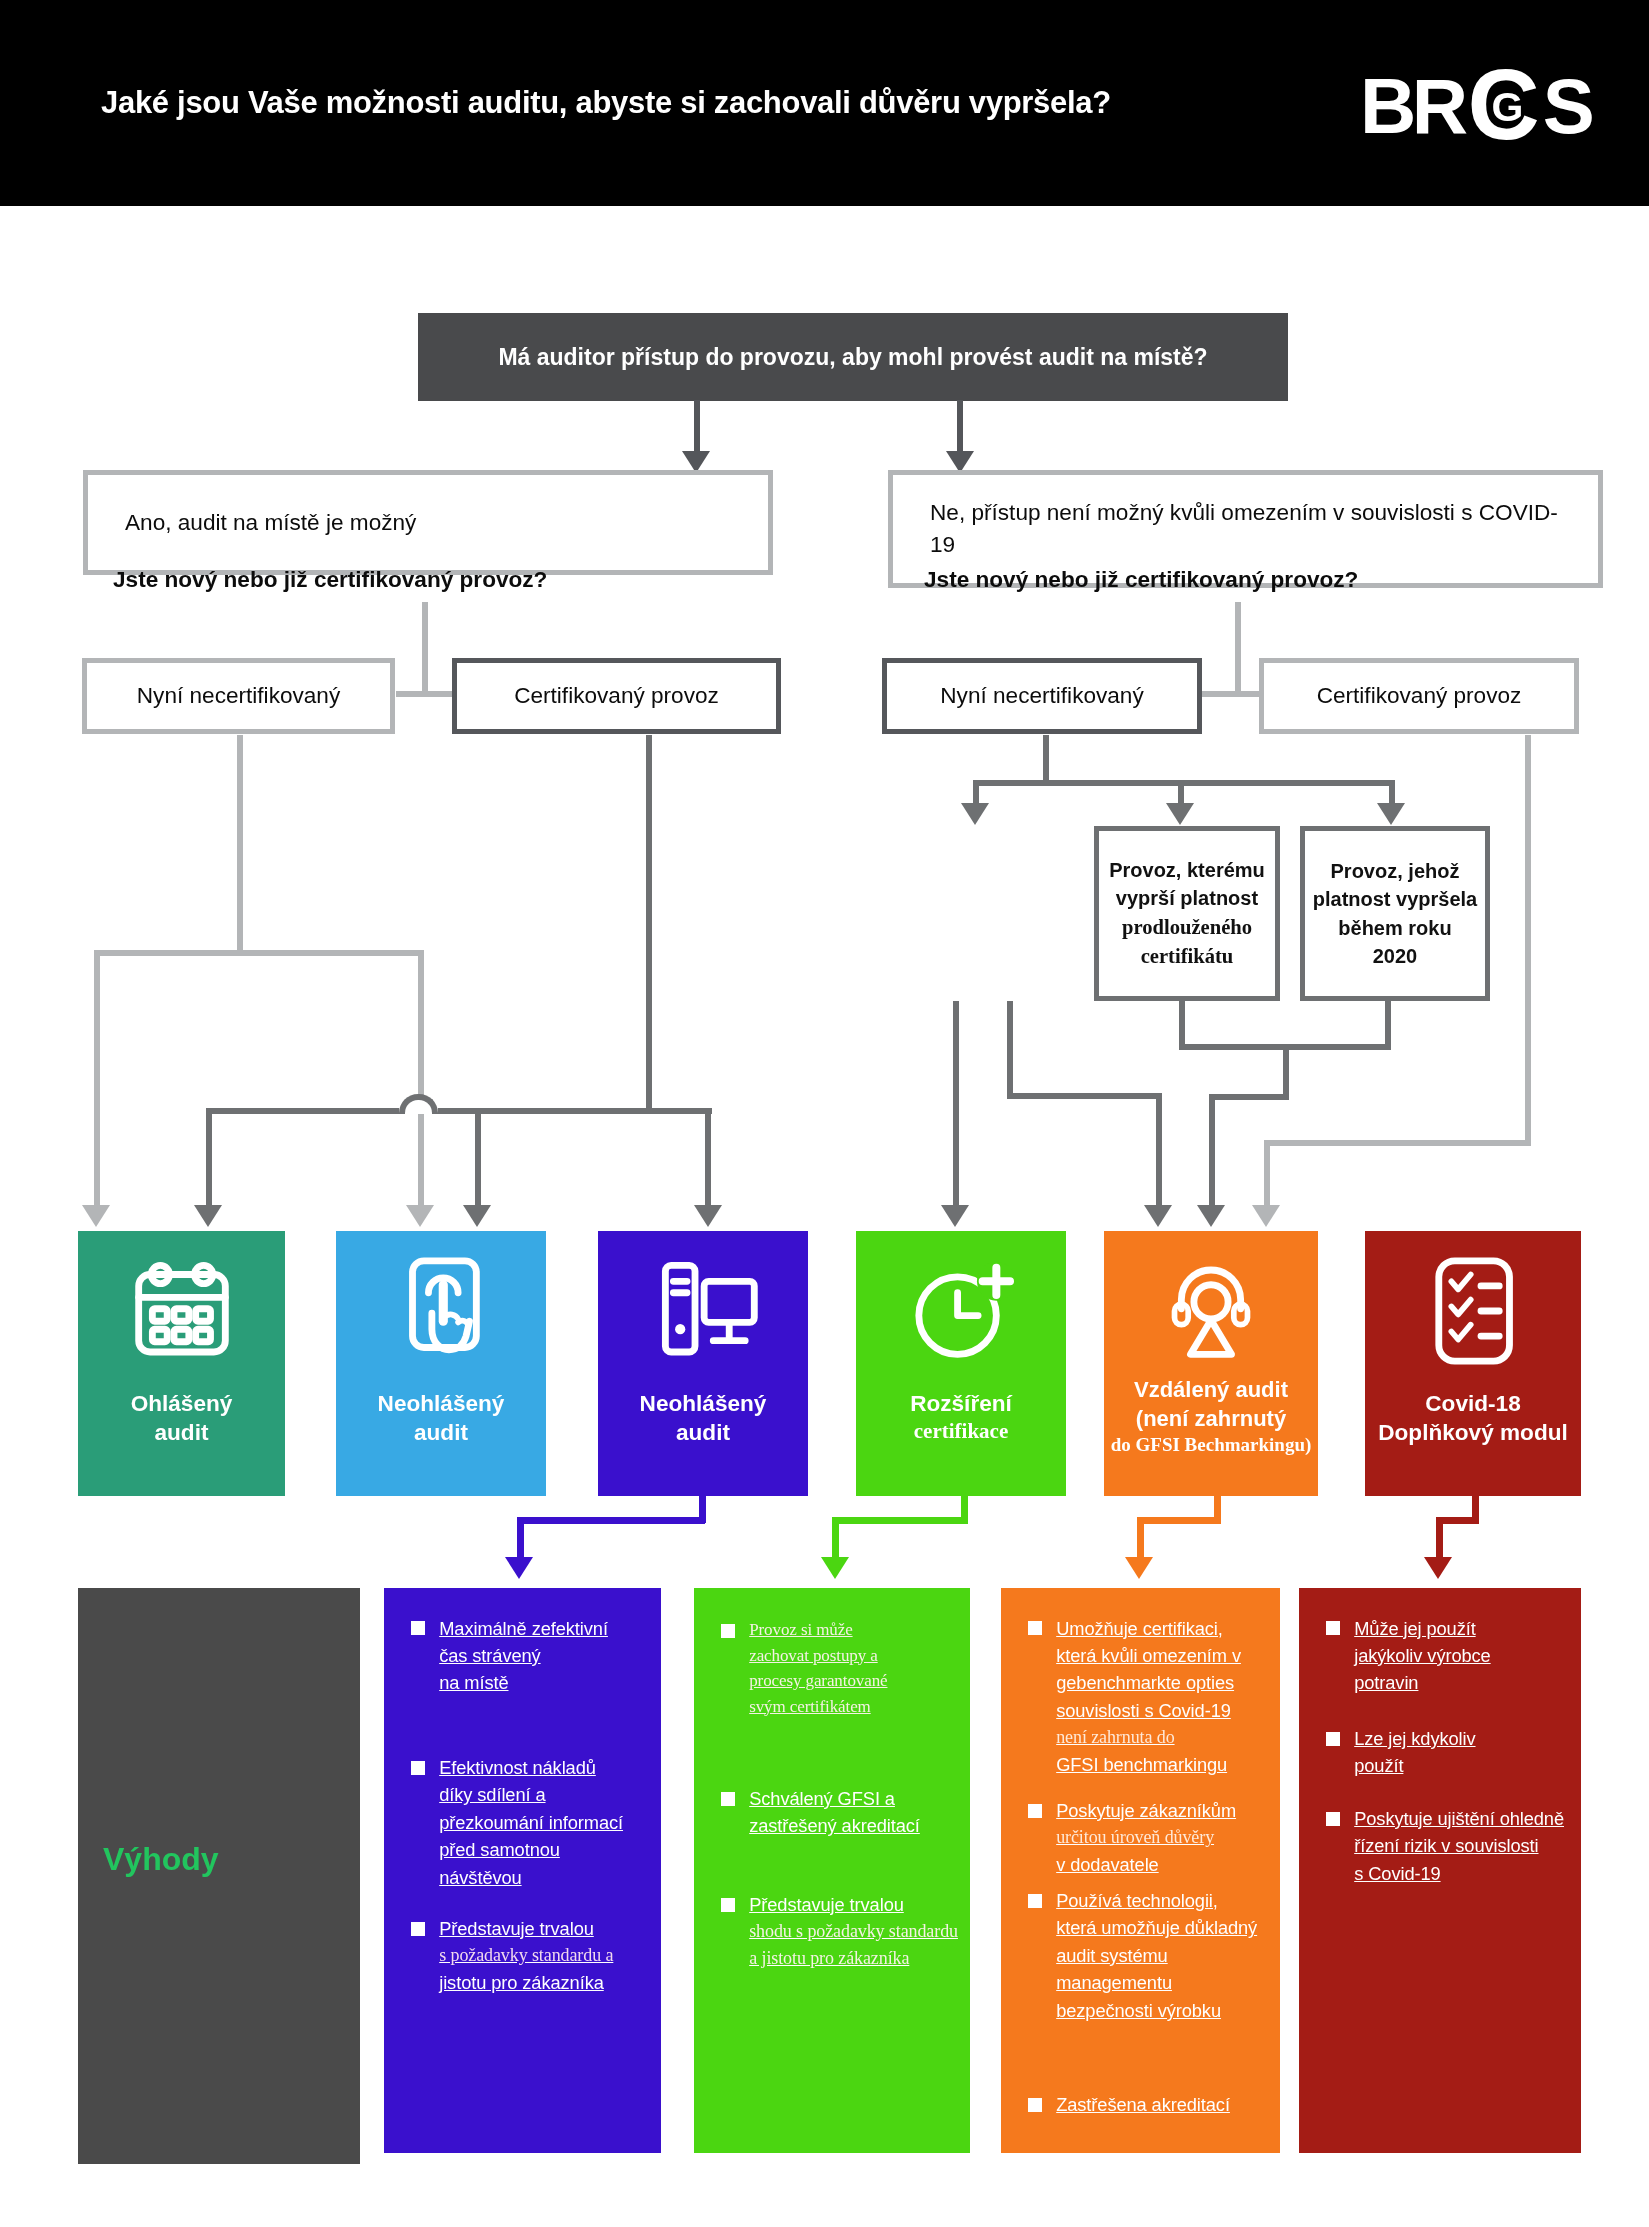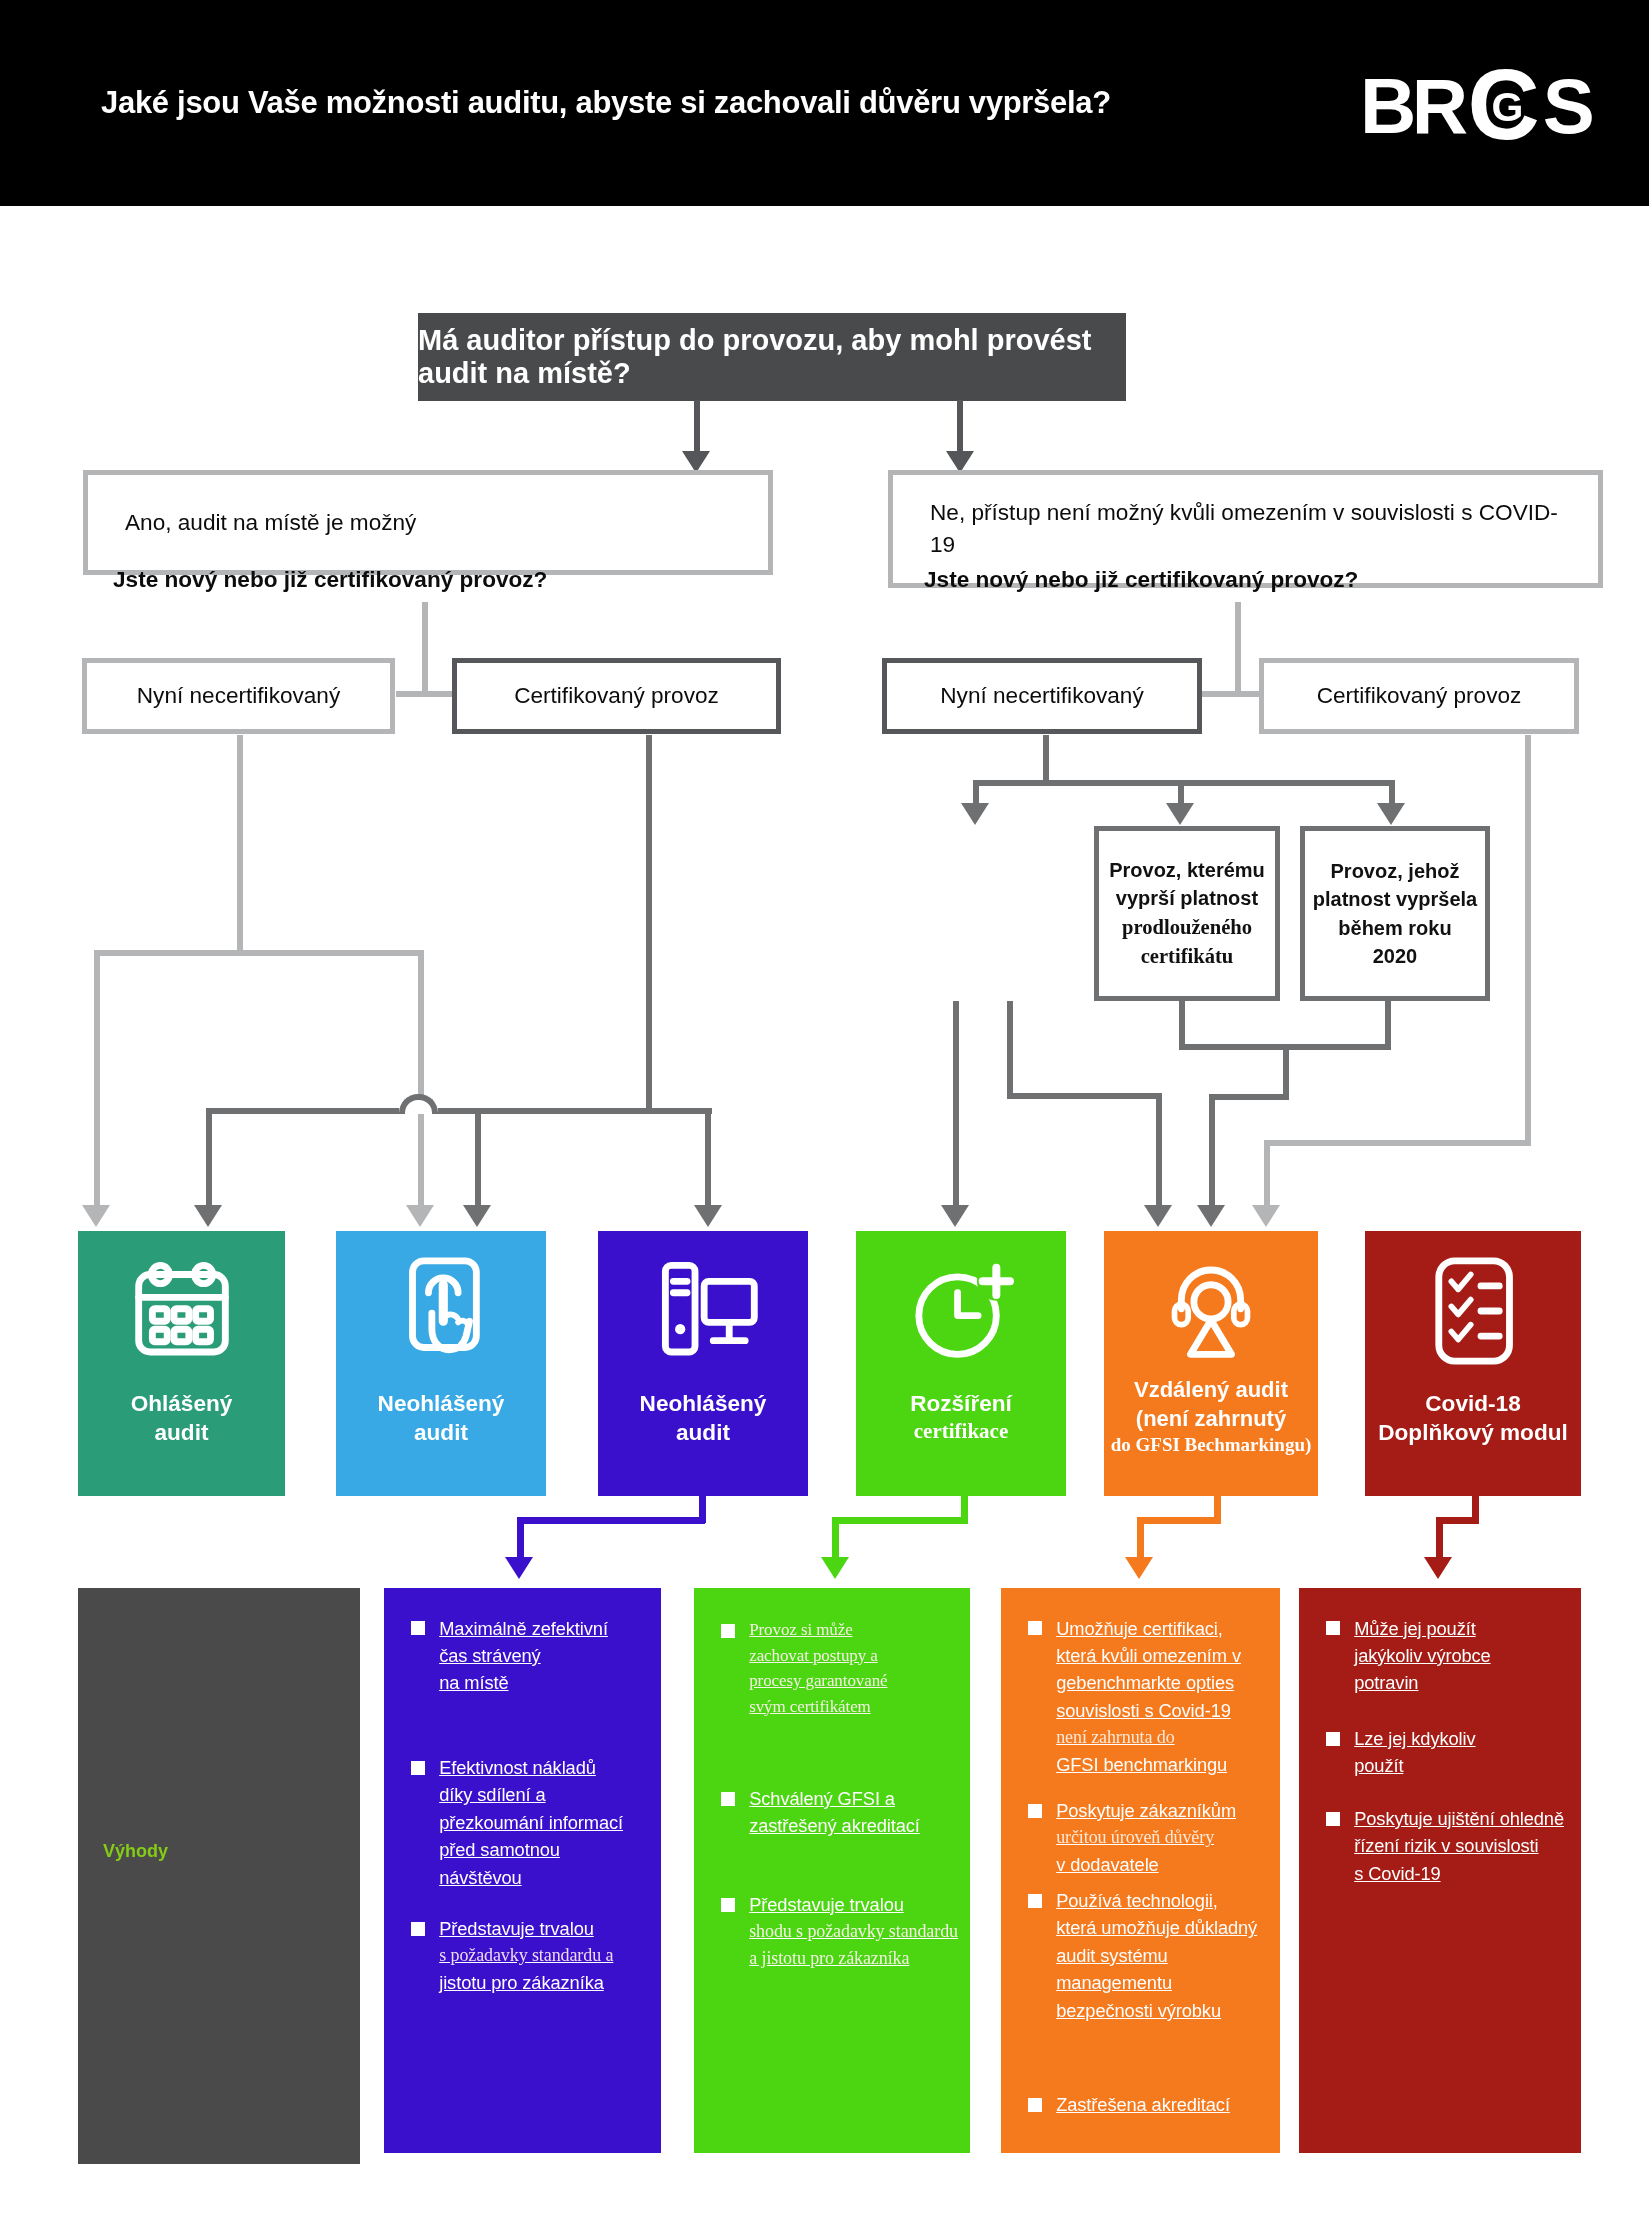--- a/index.html
+++ b/index.html
@@ -18,22 +18,22 @@
 
   
   .line{position:absolute;background:#6e7072;}
   .line.lt{background:#b3b5b7;}
   .arr{position:absolute;width:0;height:0;border-left:14px solid transparent;border-right:14px solid transparent;border-top:22.6px solid #6e7072;}
   .arr.lt{border-top-color:#b3b5b7;}
   .arr.q{border-top-color:#54565a;}
   .bridge{position:absolute;left:399px;top:1094px;width:39px;height:20px;border:6px solid #6e7072;border-bottom:none;
           border-radius:19px 19px 0 0;box-sizing:border-box;background:#fff;}
 
-  .q1{position:absolute;left:418px;top:313px;width:708px;height:88px;background:#494a4c;color:#fff;
-      display:flex;align-items:center;justify-content:center;font-weight:700;font-size:29px;}
+  .q1{position:absolute;left:418px;top:313px;width:870px;height:88px;background:#494a4c;color:#fff;
+      display:flex;align-items:center;justify-content:center;font-weight:700;font-size:23px;}
   .box{position:absolute;background:#fff;border:5.3px solid #b3b5b7;box-sizing:border-box;display:flex;
        align-items:center;font-weight:400;font-size:22.6px;color:#0c0c0c;}
   .box.dk{border-color:#55575b;}
   .box.pad{padding-left:37px;padding-right:26.6px;}
   .box.center{justify-content:center;text-align:center;}
   .qt{position:absolute;font-weight:700;font-size:22.6px;color:#0c0c0c;}
 
   .sub{position:absolute;top:826px;height:175px;background:#fff;border:5.3px solid #6e7072;box-sizing:border-box;
        display:flex;flex-direction:column;align-items:center;justify-content:center;text-align:center;
        font-weight:700;font-size:20px;line-height:1.42;}
@@ -46,21 +46,21 @@
   .opt .lbl{position:absolute;top:158px;left:0;right:0;text-align:center;font-weight:700;font-size:22.6px;
             line-height:1.3;white-space:pre-line;}
   .opt .lbl .serif{display:block;font-weight:700;}
   .opt.o-orange .lbl{top:145px;font-size:22px;}
   .opt.o-orange .lbl .serif{font-size:19px;}
   .opt.o-green .lbl .serif{font-size:21px;}
 
   
   .col{position:absolute;top:1588px;height:565px;color:#fff;}
   .graybox{position:absolute;left:78px;top:1588px;width:282px;height:576px;background:#4a4a4a;}
-  .graybox .vt{position:absolute;left:25px;top:253px;font-size:18px;font-weight:700;color:#84cc16;}
+  .graybox .vt{position:absolute;left:25px;top:253px;font-size:32px;font-weight:700;color:#22c55e;}
   .bullet{position:absolute;left:26.6px;right:6.6px;display:flex;gap:14.6px;font-size:18.3px;line-height:1.5;
           font-weight:400;letter-spacing:-0.1px;}
   .bullet::before{content:"";flex:0 0 auto;width:14px;height:14px;background:#fff;margin-top:6.6px;}
   .bullet .t{white-space:pre-line;text-decoration:underline;}
   .col .serif{font-size:18px;}
   .col.c-indigo .serif{color:#f2d9ee;}
   .col.c-green .serif{color:#f4f2e4;}
   .col.c-orange .serif{color:#ffe9d8;}
 
   svg{display:block;}

